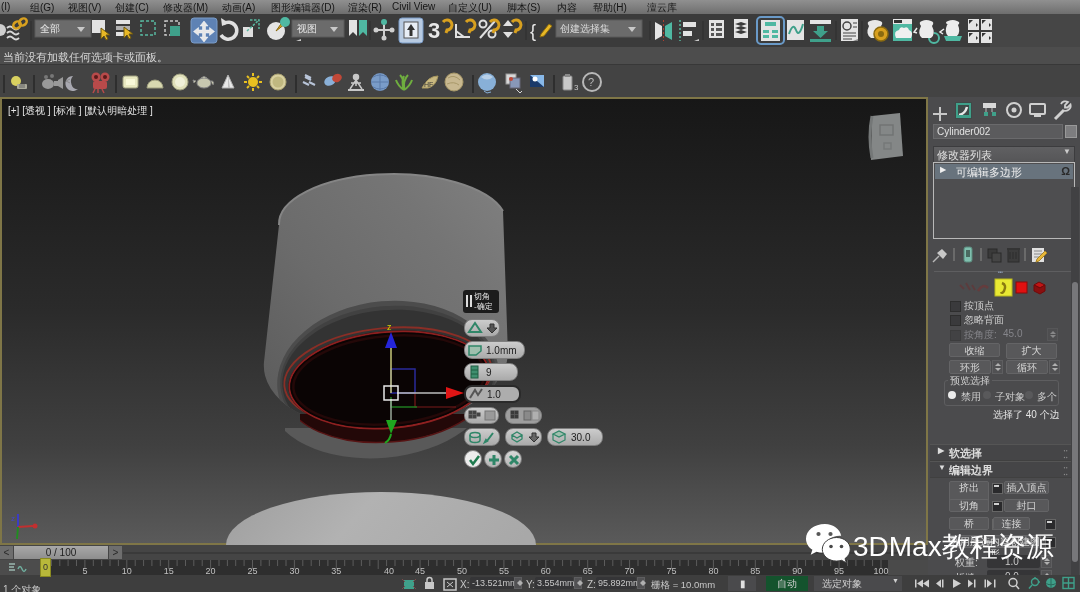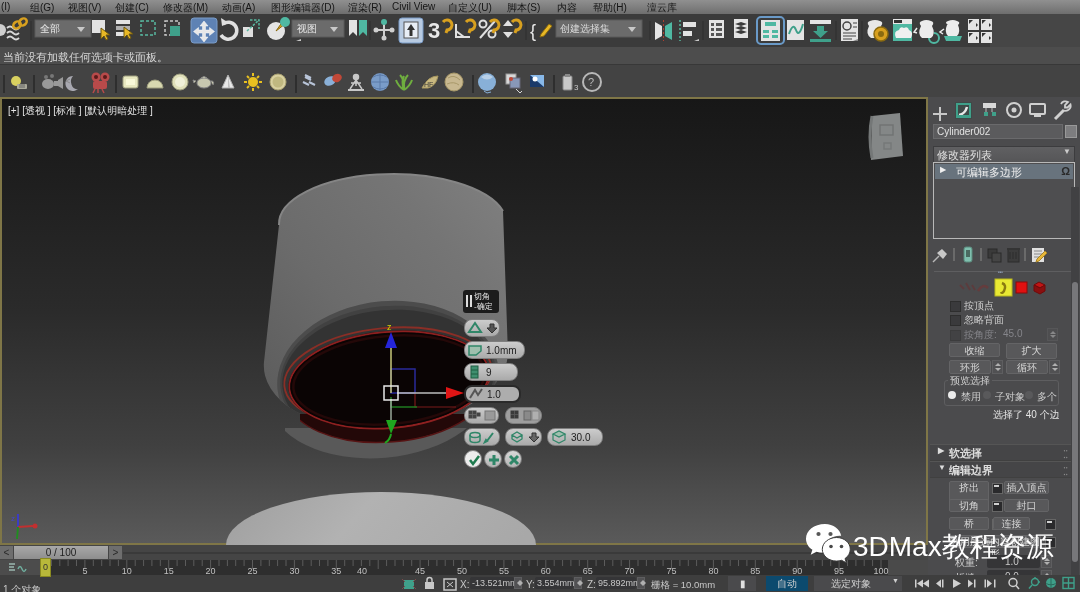--- a/index.html
+++ b/index.html
@@ -726,21 +726,21 @@
       </g>
 </svg>
 <div class="abs" style="left:40px;top:-2px;width:9px;height:17px;background:#b8b83a;border:1px solid #8a8a20;color:#333;font-size:9px;text-align:center;line-height:17px;z-index:5;">0</div>
 <span class="abs" style="left:76.9px;top:6px;width:16px;text-align:center;color:#c0c0c0;font-size:9px;">5</span>
     <span class="abs" style="left:118.80000000000001px;top:6px;width:16px;text-align:center;color:#c0c0c0;font-size:9px;">10</span>
     <span class="abs" style="left:160.70000000000002px;top:6px;width:16px;text-align:center;color:#c0c0c0;font-size:9px;">15</span>
     <span class="abs" style="left:202.60000000000002px;top:6px;width:16px;text-align:center;color:#c0c0c0;font-size:9px;">20</span>
     <span class="abs" style="left:244.50000000000003px;top:6px;width:16px;text-align:center;color:#c0c0c0;font-size:9px;">25</span>
     <span class="abs" style="left:286.40000000000003px;top:6px;width:16px;text-align:center;color:#c0c0c0;font-size:9px;">30</span>
     <span class="abs" style="left:328.3px;top:6px;width:16px;text-align:center;color:#c0c0c0;font-size:9px;">35</span>
-    <span class="abs" style="left:354px;top:6px;width:16px;text-align:center;color:#c0c0c0;font-size:9px;">40</span>
+    <span class="abs" style="left:381px;top:6px;width:16px;text-align:center;color:#c0c0c0;font-size:9px;">40</span>
     <span class="abs" style="left:412.1px;top:6px;width:16px;text-align:center;color:#c0c0c0;font-size:9px;">45</span>
     <span class="abs" style="left:454.00000000000006px;top:6px;width:16px;text-align:center;color:#c0c0c0;font-size:9px;">50</span>
     <span class="abs" style="left:495.90000000000003px;top:6px;width:16px;text-align:center;color:#c0c0c0;font-size:9px;">55</span>
     <span class="abs" style="left:537.8000000000001px;top:6px;width:16px;text-align:center;color:#c0c0c0;font-size:9px;">60</span>
     <span class="abs" style="left:579.7px;top:6px;width:16px;text-align:center;color:#c0c0c0;font-size:9px;">65</span>
     <span class="abs" style="left:621.6px;top:6px;width:16px;text-align:center;color:#c0c0c0;font-size:9px;">70</span>
     <span class="abs" style="left:663.5000000000001px;top:6px;width:16px;text-align:center;color:#c0c0c0;font-size:9px;">75</span>
     <span class="abs" style="left:705.4000000000001px;top:6px;width:16px;text-align:center;color:#c0c0c0;font-size:9px;">80</span>
     <span class="abs" style="left:747.3000000000001px;top:6px;width:16px;text-align:center;color:#c0c0c0;font-size:9px;">85</span>
     <span class="abs" style="left:789.2px;top:6px;width:16px;text-align:center;color:#c0c0c0;font-size:9px;">90</span>
@@ -772,23 +772,23 @@
     <div class="spin" style="left:574px;top:2px;width:8px;height:12px;"></div>
 <span class="abs" style="left:587px;top:4px;">Z:</span>
     <div class="fld" style="left:596px;top:2px;width:40px;height:12px;font-size:9px;">
       <span style="position:absolute;left:2px;top:1px">95.892mm</span>
     </div>
     <div class="spin" style="left:637px;top:2px;width:8px;height:12px;"></div>
 <span class="abs" style="left:651px;top:4px;font-size:9.5px;">栅格 = 10.0mm</span>
 <div class="abs" style="left:728px;top:1px;width:28px;height:15px;background:#4a4a4c;">
       <span style="position:absolute;left:12px;top:2px;color:#e0e0e0;">▮</span>
     </div>
-<div class="abs" style="left:766px;top:1px;width:42px;height:15px;background:#0c4a6e;color:#d0d0d0;text-align:center;line-height:15px;">自动</div>
+<div class="abs" style="left:766px;top:1px;width:42px;height:15px;background:#14532d;color:#d0d0d0;text-align:center;line-height:15px;">自动</div>
 <div class="abs" style="left:814px;top:1px;width:88px;height:15px;background:#4a4a4c;color:#d0d0d0;">
-      <span style="position:absolute;left:17px;top:1px">选定对象</span>
+      <span style="position:absolute;left:8px;top:1px">选定对象</span>
       <span style="position:absolute;right:3px;top:1px;font-size:7px;">▼</span>
     </div>
 <svg class="abs" style="left:905px;top:0" width="175" height="17">
 <g fill="#d0d0d0" stroke="none">
 <path d="M10,4.5 h1.5 v8 H10 Z M18,4.5 l-6,4 l6,4 Z M24,4.5 l-6,4 l6,4 Z"></path>
 <path d="M36,4.5 l-5,4 l5,4 Z M37,4.5 h1.5 v8 h-1.5 Z"></path>
 <path d="M48,4 l8,4.5 l-8,4.5 Z"></path>
 <path d="M63,4.5 l5,4 l-5,4 Z M69,4.5 h1.5 v8 H69 Z"></path>
 <path d="M82,4.5 l5,4 l-5,4 Z M81,4.5 h-1.5 v8 h1.5 Z M89,4.5 h1.5 v8 H89 Z"></path>
 </g>

